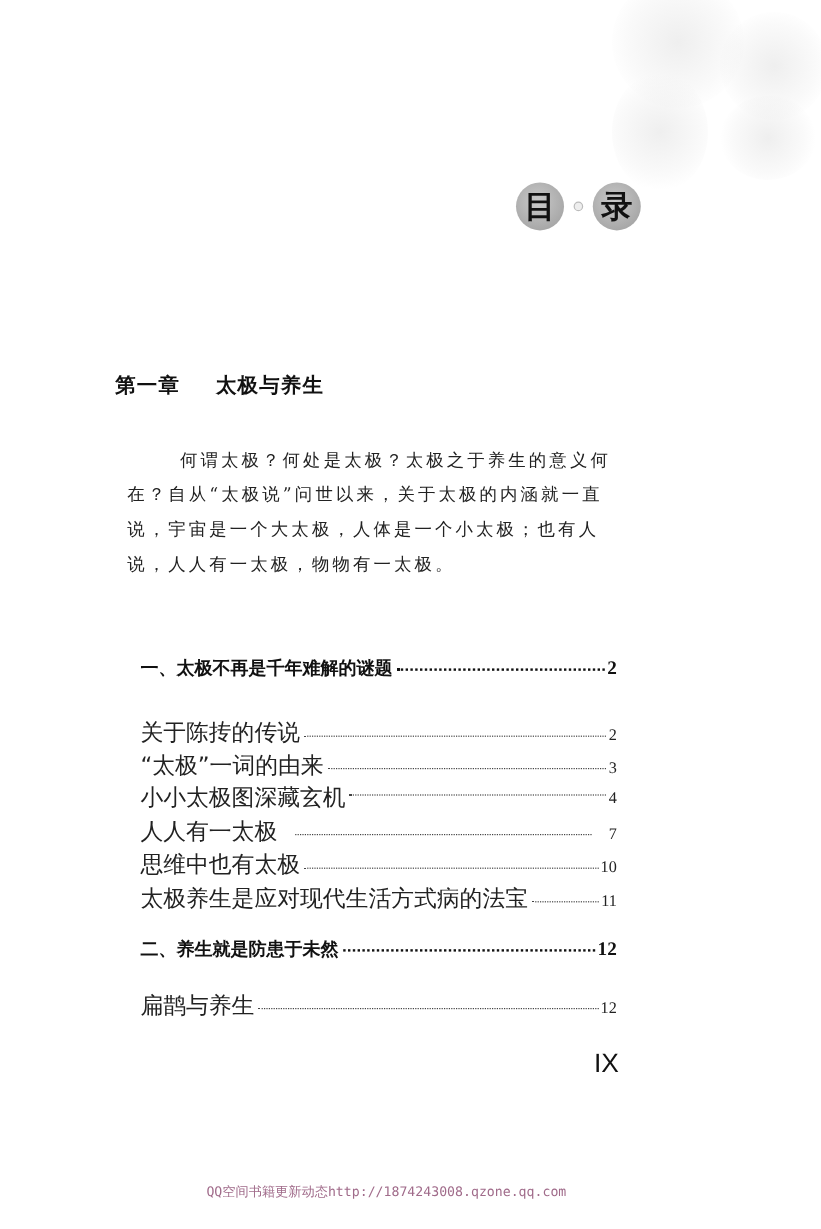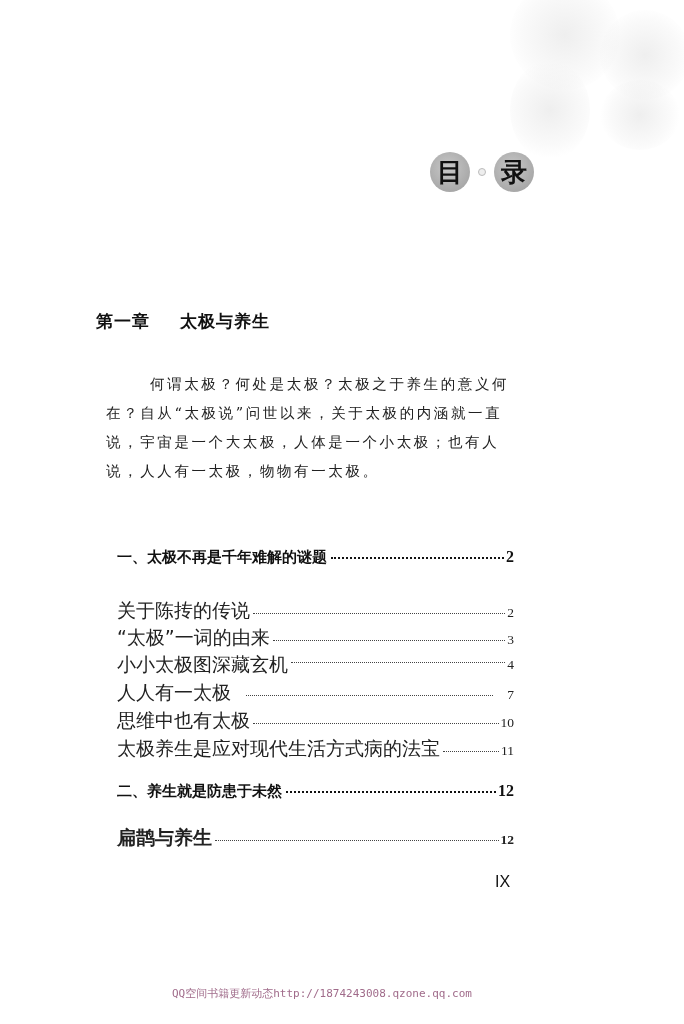--- a/index.html
+++ b/index.html
@@ -114,21 +114,21 @@
       margin-left: 4px;
     }
     .toc-row.section .page { font-weight: bold; font-size: 16px; }
     .toc-row.entry .label { font-family: "DejaVu Sans", sans-serif; font-size: 19px; }
 
     .page-number {
       position: absolute;
       left: 495px;
       top: 873px;
       font-family: "Liberation Sans", sans-serif;
-      font-size: 16px;
+      font-size: 22px;
       color: #111;
     }
 
     .watermark {
       position: absolute;
       left: 172px;
       top: 986px;
       font-family: "DejaVu Sans Mono", monospace;
       font-size: 11px;
       color: #a06b8a;
@@ -196,21 +196,21 @@
   <div class="toc-row entry" style="top:736px;">
     <span class="label">太极养生是应对现代生活方式病的法宝</span>
     <span class="leader"></span>
     <span class="page">11</span>
   </div>
   <div class="toc-row section" style="top:782px;">
     <span class="label">二、养生就是防患于未然</span>
     <span class="leader"></span>
     <span class="page">12</span>
   </div>
-  <div class="toc-row entry" style="top:825px;font-weight:bold;">
+  <div class="toc-row entry" style="top:825px;">
     <span class="label">扁鹊与养生</span>
     <span class="leader"></span>
     <span class="page">12</span>
   </div>
 </div>
 
 <div class="page-number">IX</div>
 
 <div class="watermark">QQ空间书籍更新动态http://1874243008.qzone.qq.com</div>
 

